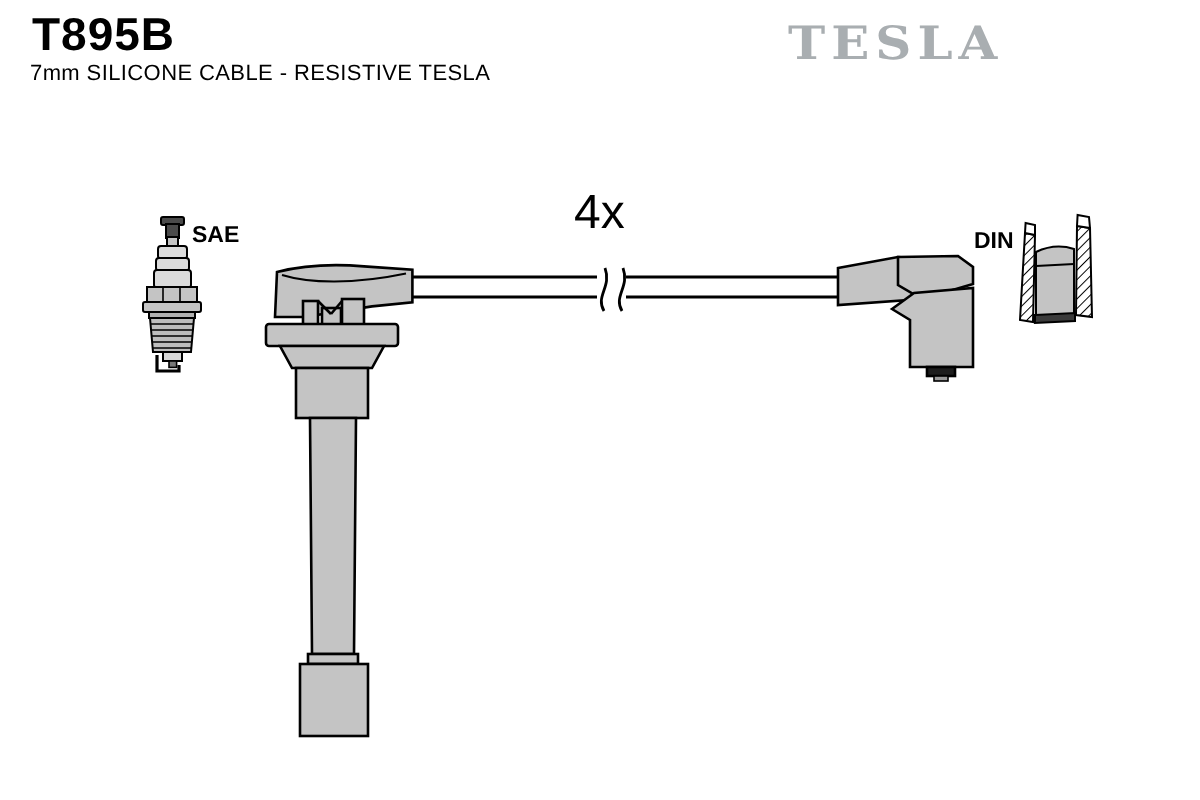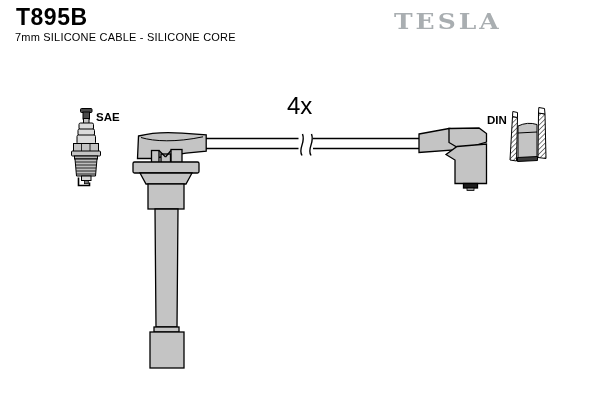--- a/index.html
+++ b/index.html
@@ -21,21 +21,21 @@
   svg text{font-family:"Liberation Sans",sans-serif;fill:#000;}
   .lbl-small{font-size:11.5px;font-weight:700;}
   .lbl-qty{font-size:24px;font-weight:400;}
 </style>
 </head>
 <body>
 
 <div class="canvas">
 
   <div class="part-number">T895B</div>
-  <div class="subtitle">7mm SILICONE CABLE - SILICONE CORE</div>
+  <div class="subtitle">7mm SILICONE CABLE - RESISTIVE TESLA</div>
   <div class="brand">TESLA</div>
 
   <svg width="600" height="400" viewBox="0 0 600 400" xmlns="http://www.w3.org/2000/svg">
     <defs>
       <pattern id="hatch" patternUnits="userSpaceOnUse" width="3.4" height="3.4" patternTransform="rotate(45)">
         <rect width="3.4" height="3.4" fill="#ffffff"></rect>
         <line x1="0" y1="0" x2="0" y2="3.4" stroke="#000000" stroke-width="1"></line>
       </pattern>
     </defs>
 

